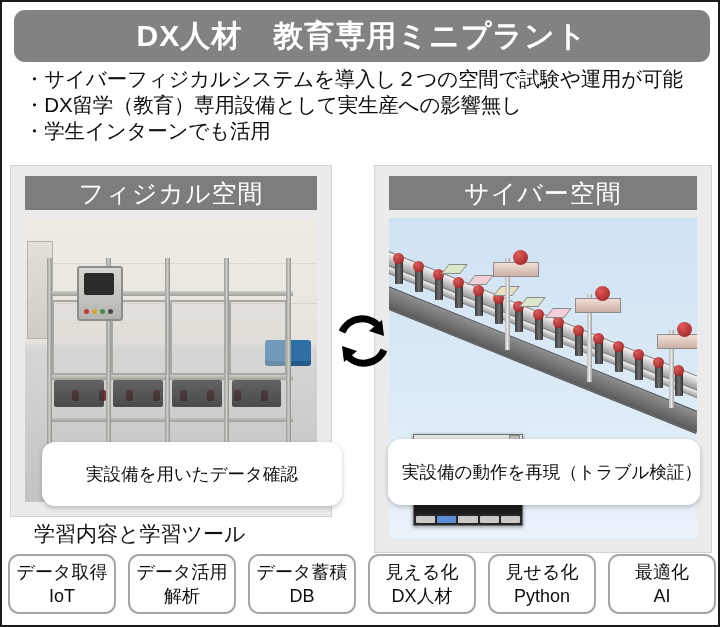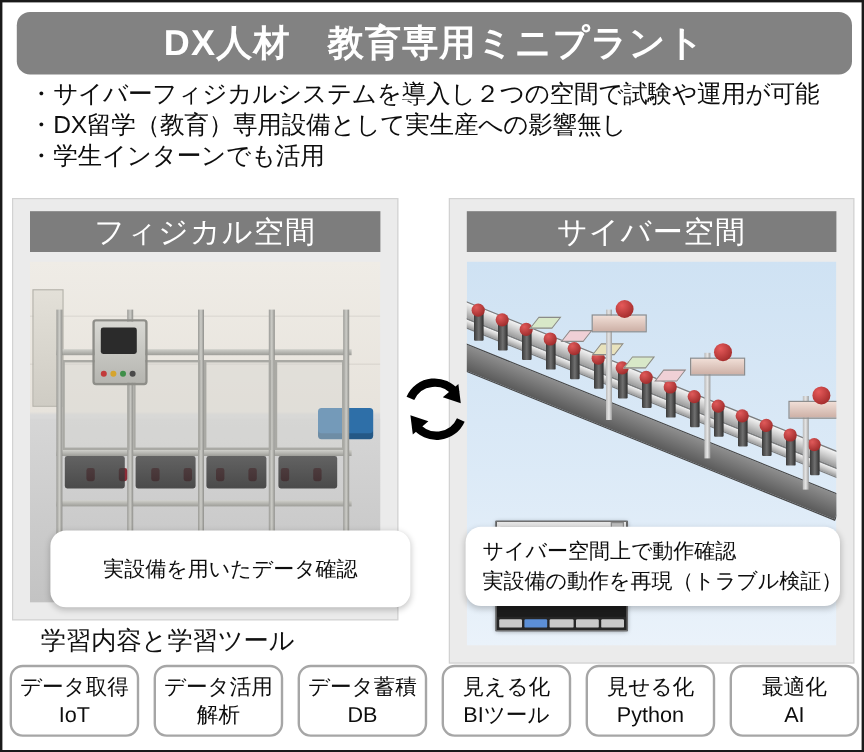--- a/index.html
+++ b/index.html
@@ -530,42 +530,41 @@
     <polygon points="52,30 37,25 50,14" fill="#000"></polygon>
     <path d="M52 44 A22 22 0 0 1 14 48" fill="none" stroke="#000" stroke-width="7" stroke-linecap="butt"></path>
     <polygon points="10,40 25,45 12,56" fill="#000"></polygon>
   </svg>
 
   <div class="caption-box" id="caption-physical">
     <div class="caption-line">実設備を用いたデータ確認</div>
   </div>
 
   <div class="caption-box" id="caption-cyber">
-    <div class="caption-line">サイバー空間上で動作確認</div>
     <div class="caption-line">実設備の動作を再現（トラブル検証）</div>
   </div>
 
   <div id="learning-label">学習内容と学習ツール</div>
 
   <div id="tag-row">
     <div class="tag-box">
       <span class="tag-line1">データ取得</span>
       <span class="tag-line2">IoT</span>
     </div>
     <div class="tag-box">
       <span class="tag-line1">データ活用</span>
       <span class="tag-line2">解析</span>
     </div>
     <div class="tag-box">
       <span class="tag-line1">データ蓄積</span>
       <span class="tag-line2">DB</span>
     </div>
     <div class="tag-box">
       <span class="tag-line1">見える化</span>
-      <span class="tag-line2">BIツール</span>
+      <span class="tag-line2">DX人材</span>
     </div>
     <div class="tag-box">
       <span class="tag-line1">見せる化</span>
       <span class="tag-line2">Python</span>
     </div>
     <div class="tag-box">
       <span class="tag-line1">最適化</span>
       <span class="tag-line2">AI</span>
     </div>
   </div>

